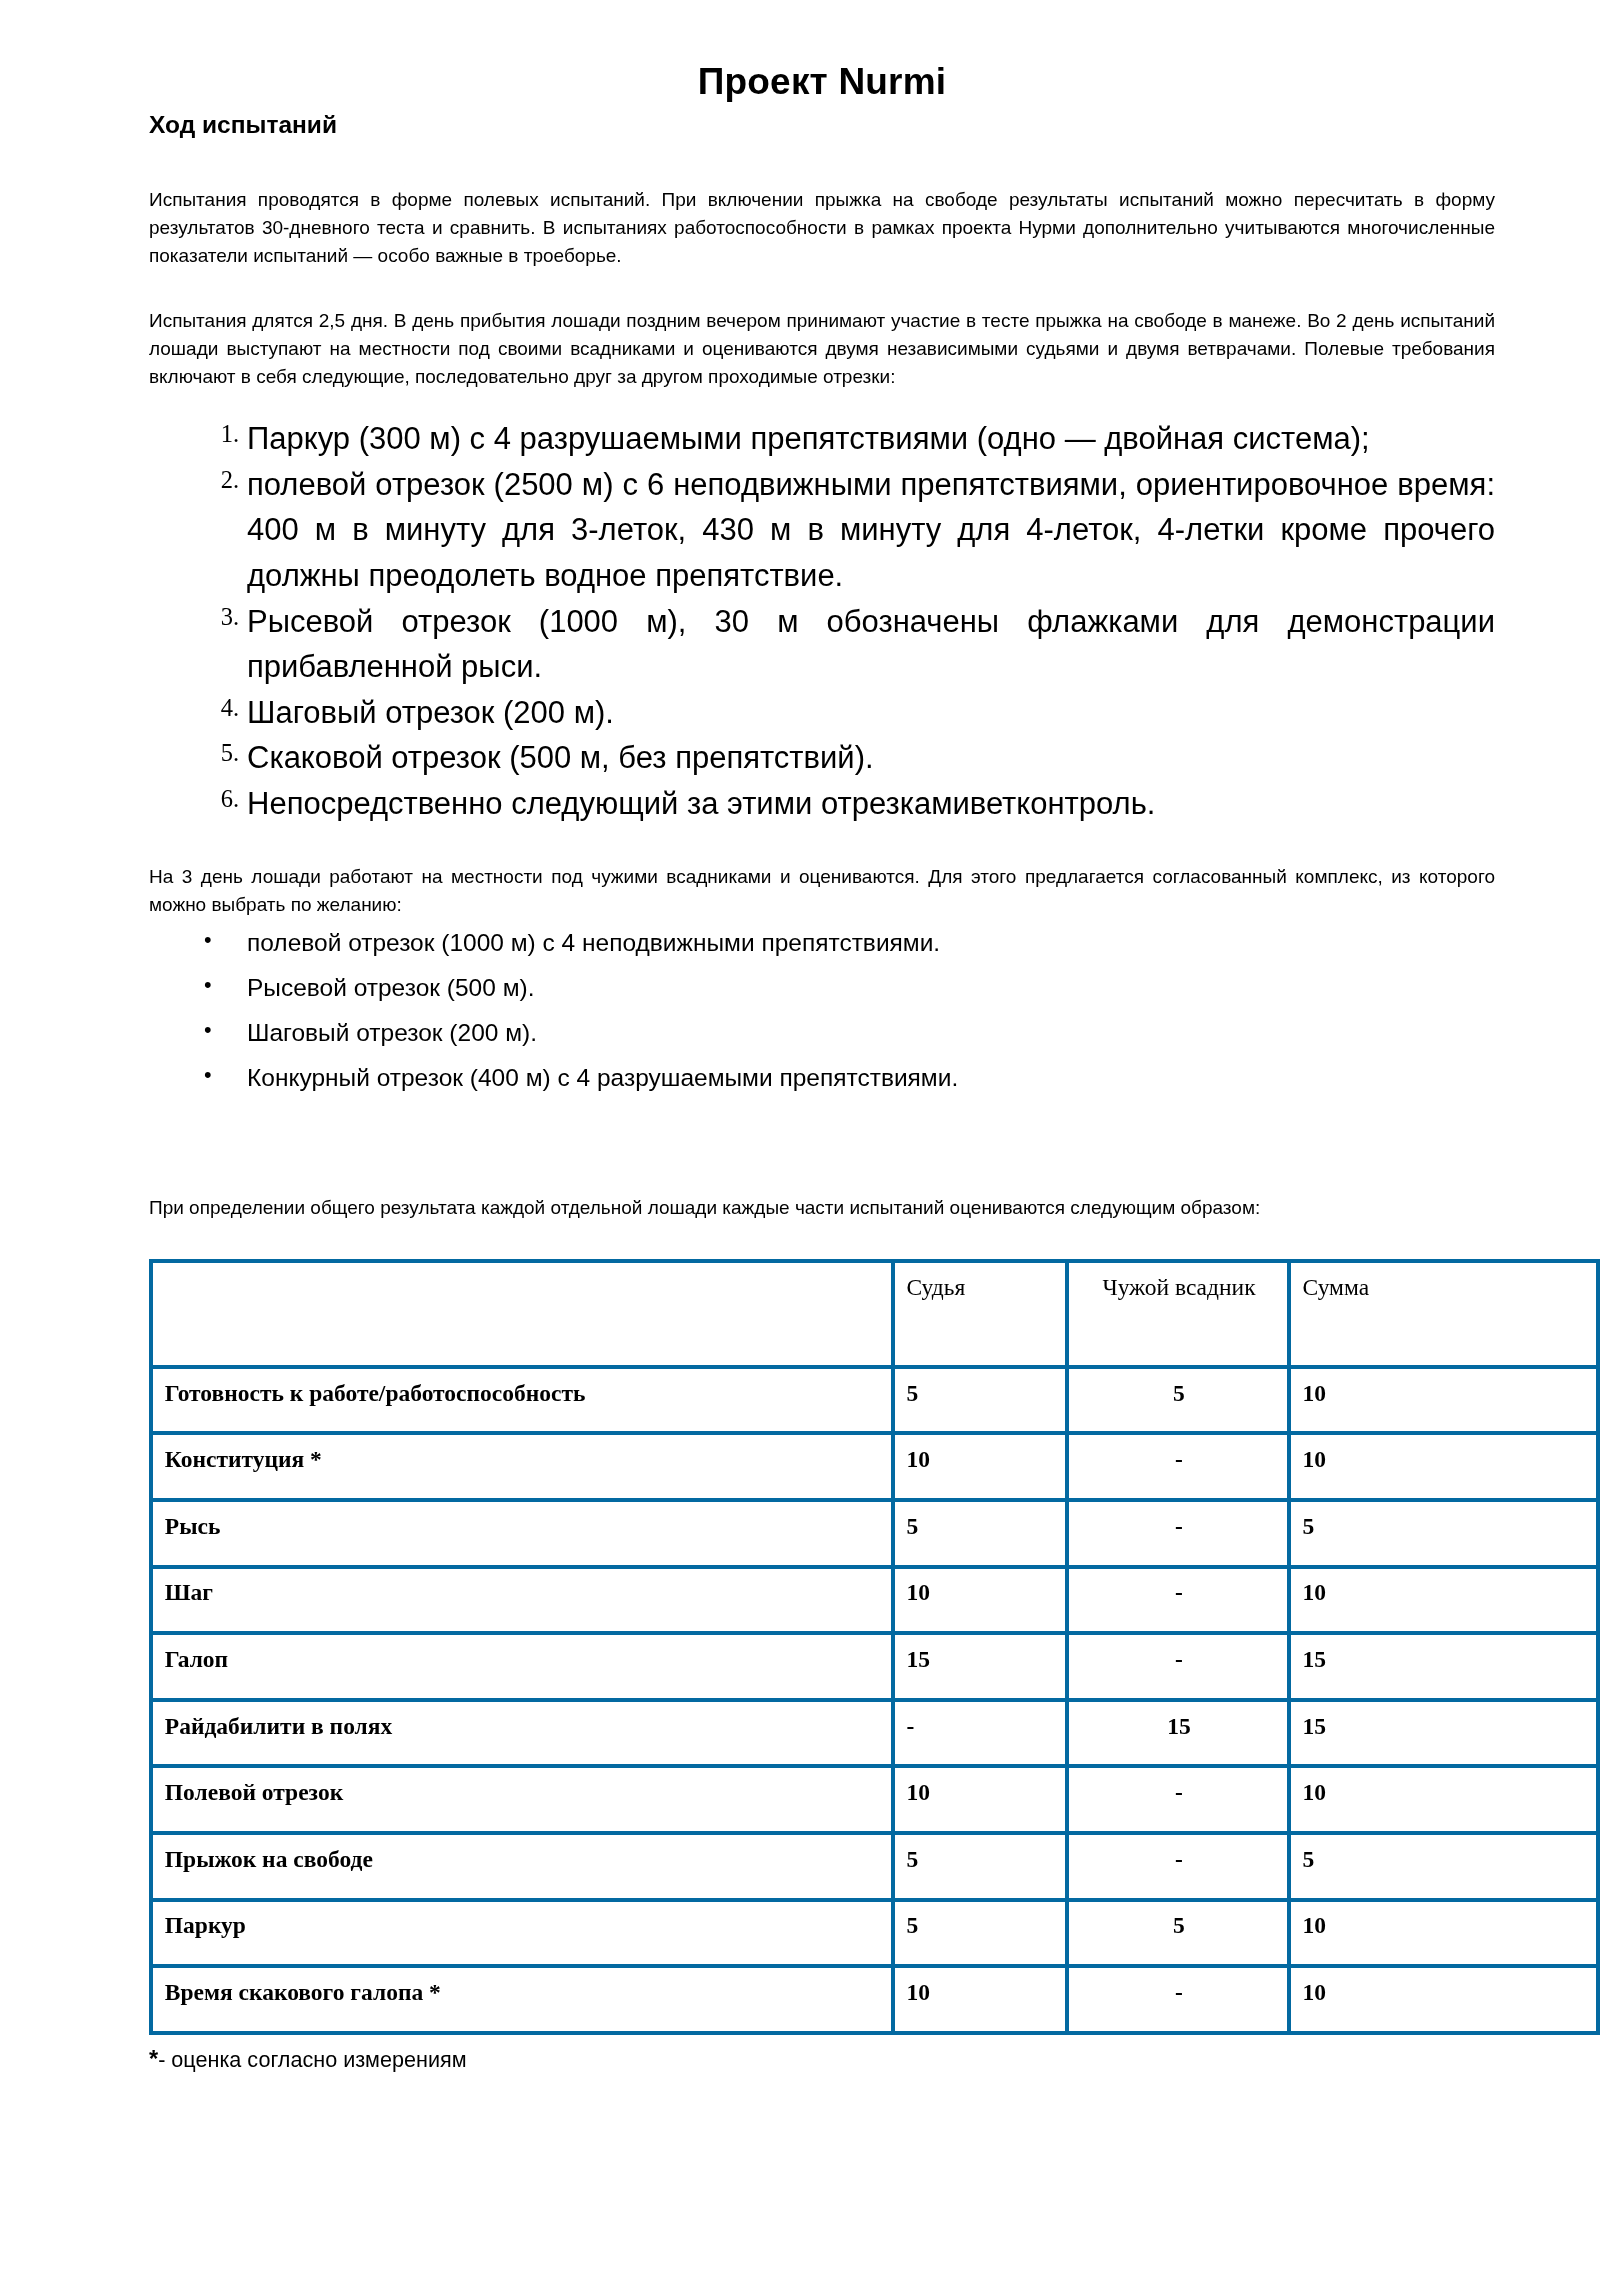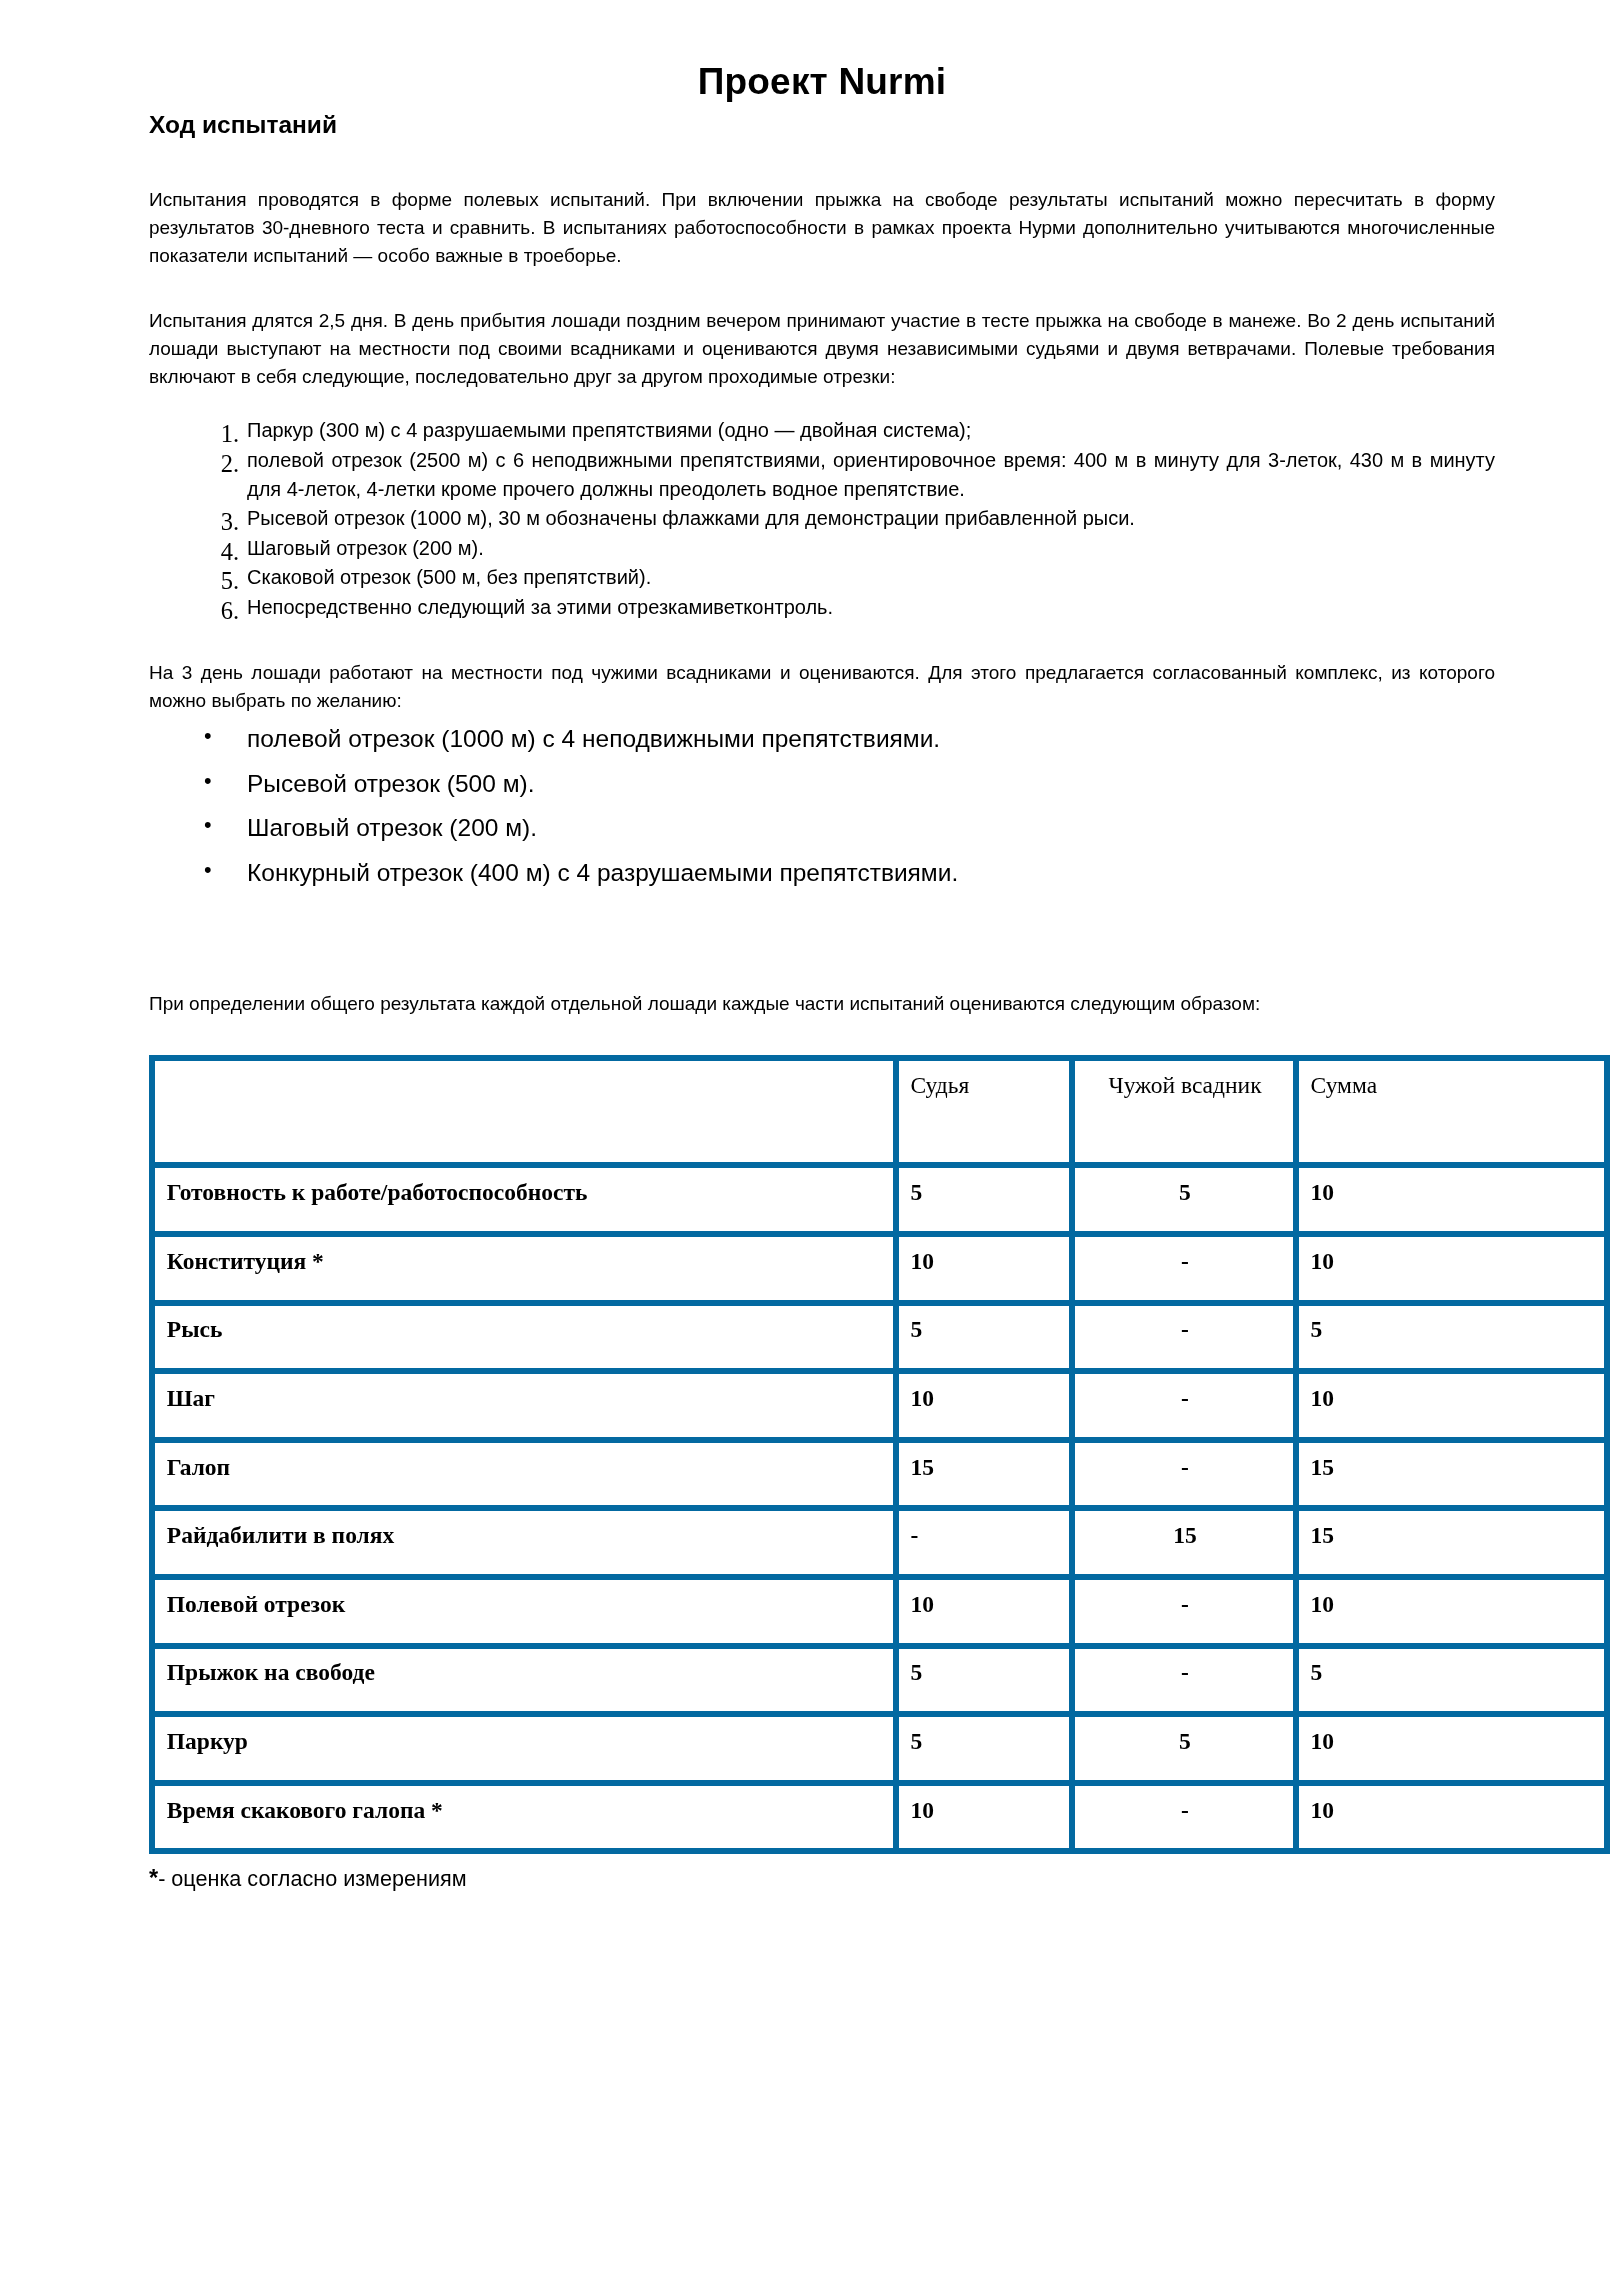--- a/index.html
+++ b/index.html
@@ -48,21 +48,21 @@
 
   ol.num-list {
     margin: 0;
     padding: 0 0 0 0;
     list-style: none;
     counter-reset: numitem;
   }
   ol.num-list > li {
     position: relative;
     counter-increment: numitem;
-    font-size: 20px;
+    font-size: 31px;
     line-height: 1.47;
     text-align: justify;
     text-justify: inter-word;
     padding-left: 98px;
     margin-bottom: 0px;
   }
   ol.num-list > li::before {
     content: counter(numitem) ".";
     position: absolute;
     left: 47px;
@@ -94,21 +94,21 @@
   }
 
   table.score-table {
     border-collapse: collapse;
     width: 1345px;
     margin: 0;
     font-family: "Liberation Serif", serif;
     table-layout: fixed;
   }
   table.score-table td {
-    border: 6px solid #0369a1;
+    border: 4px solid #0369a1;
     font-size: 23.5px;
     line-height: 1.3;
     padding: 8.8px 9.8px 8.8px 11.8px;
     vertical-align: top;
     font-family: "Liberation Serif", serif;
   }
   table.score-table td.c-label { width: 716px; }
   table.score-table td.c-judge { width: 149px; }
   table.score-table td.c-rider { width: 196px; text-align: center; }
   table.score-table td.c-sum   { width: 284px; }

